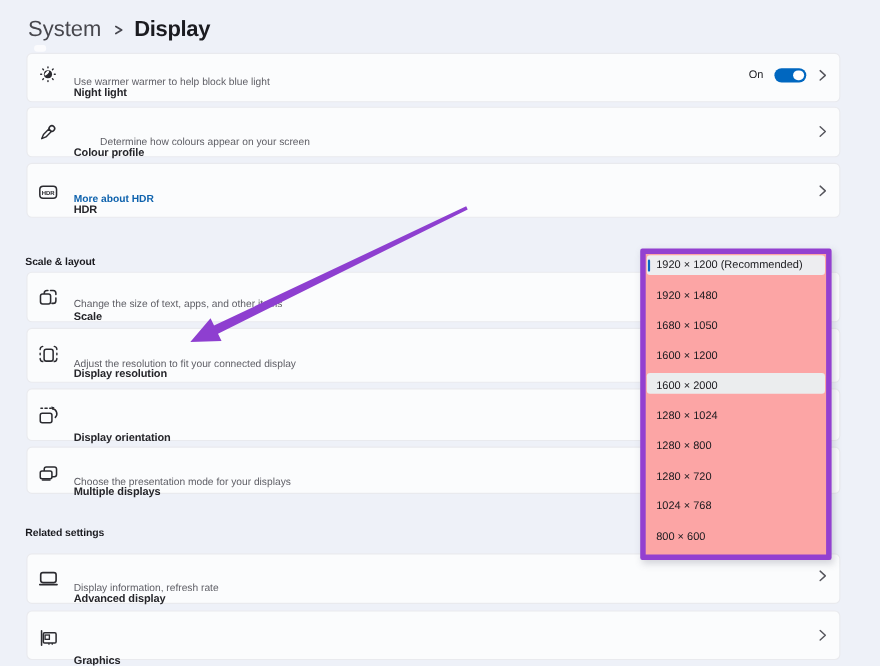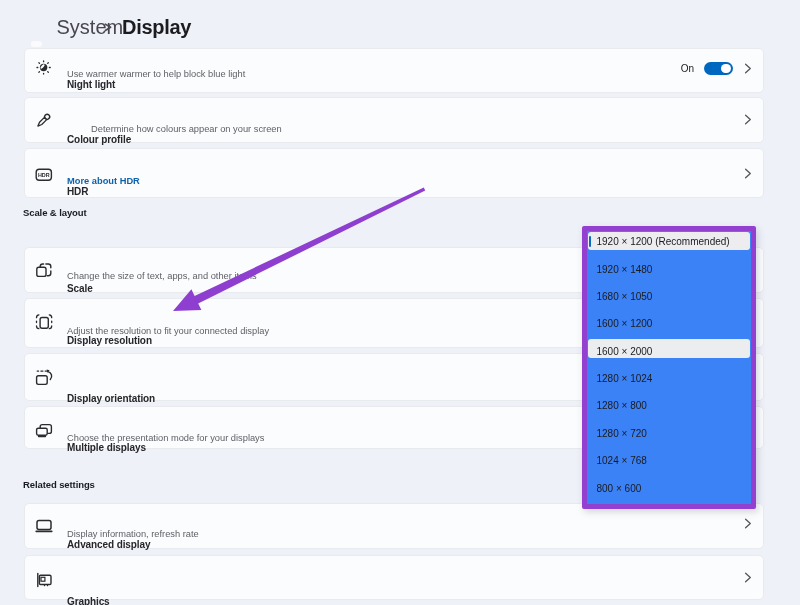--- a/index.html
+++ b/index.html
@@ -10,21 +10,21 @@
   .sub{position:absolute;left:67px;font-size:9.3px;color:#5f5f66;line-height:1;white-space:nowrap;}
   .sect{position:absolute;left:23px;font-size:9.5px;letter-spacing:-0.1px;font-weight:bold;color:#1b1b20;line-height:1;white-space:nowrap;}
   .chev{position:absolute;}
   .ico{position:absolute;}
   .ditem{position:absolute;left:1px;width:162.8px;border-radius:3px;}
   .dtext{position:absolute;left:10px;font-size:10px;color:#1b1b1f;line-height:1;white-space:nowrap;}
 </style>
 </head>
 <body>
 
-<div class="abs" style="left:25.5px;top:17px;font-size:20px;color:#47474d;line-height:1;margin-left:31px;">System</div>
+<div class="abs" style="left:25.5px;top:17px;font-size:20px;color:#47474d;line-height:1;">System</div>
 <svg class="abs" style="left:103.8px;top:22.6px;" width="9" height="9" viewBox="0 0 9 9">
     <path d="M1.3 1.1 L6.6 4.3 L1.3 7.5" fill="none" stroke="#4a4a52" stroke-width="1.6" stroke-linecap="round" stroke-linejoin="round"></path>
   </svg>
 <div class="abs" style="left:122px;top:17px;font-size:20px;font-weight:bold;color:#1b1b20;line-height:1;letter-spacing:-0.3px;">Display</div>
 
 <div class="abs" style="left:30.5px;top:41px;width:11px;height:5.5px;background:rgba(253,253,254,0.85);border-radius:3px;"></div>
 
 <div class="card" style="top:48.3px;height:44.7px;"></div>
 <div class="title" style="top:57.7px;">Night light</div>
 <div class="sub" style="top:69.5px;">Use warmer warmer to help block blue light</div>
@@ -33,21 +33,21 @@
 <div class="abs" style="left:721px;top:63.8px;width:9.5px;height:9.5px;background:#ffffff;border-radius:50%;"></div>
 
 <div class="card" style="top:96.5px;height:46.3px;"></div>
 <div class="title" style="top:112.7px;">Colour profile</div>
 <div class="sub" style="top:125px;padding-left:24px;">Determine how colours appear on your screen</div>
 
 <div class="card" style="top:148.3px;height:50px;"></div>
 <div class="title" style="top:164.5px;">HDR</div>
 <div class="sub" style="top:176.5px;font-weight:bold;color:#0e62ad;font-size:9.3px;">More about HDR</div>
 
-<div class="sect" style="top:208px;">Scale &amp; layout</div>
+<div class="sect" style="top:234px;">Scale &amp; layout</div>
 
 <div class="card" style="top:247.4px;height:46px;"></div>
 <div class="title" style="top:261.6px;">Scale</div>
 <div class="sub" style="top:272.4px;">Change the size of text, apps, and other items</div>
 
 <div class="card" style="top:298px;height:49.5px;"></div>
 <div class="title" style="top:313.8px;">Display resolution</div>
 <div class="sub" style="top:326.8px;">Adjust the resolution to fit your connected display</div>
 
 <div class="card" style="top:352.5px;height:48.5px;"></div>
@@ -136,21 +136,21 @@
 <svg class="ico" style="left:34px;top:570px;" width="20" height="20" viewBox="0 0 20 20">
   <line x1="3.8" y1="3.4" x2="3.8" y2="16.6" stroke="#2b2b30" stroke-width="1.4" stroke-linecap="round"></line>
   <rect x="5.4" y="5.3" width="11.6" height="9.2" rx="1.2" fill="none" stroke="#2b2b30" stroke-width="1.4"></rect>
   <rect x="7" y="7.3" width="3.9" height="3.9" fill="none" stroke="#2b2b30" stroke-width="1.2"></rect>
   <g stroke="#2b2b30" stroke-width="1.2">
     <line x1="10.5" y1="14.5" x2="10.5" y2="16.2"></line>
     <line x1="13.5" y1="14.5" x2="13.5" y2="16.2"></line>
   </g>
 </svg>
 
-<div class="abs" style="left:581.5px;top:226px;width:164.8px;height:273px;border:5px solid #9340d0;background:#3b82f6;box-shadow:2px 3px 7px rgba(100,100,120,0.25);border-radius:2px;">
+<div class="abs" style="left:581.5px;top:226px;width:164.8px;height:273px;border:5px solid #9340d0;background:#fca5a5;box-shadow:2px 3px 7px rgba(100,100,120,0.25);border-radius:2px;">
   <div class="ditem" style="top:1px;height:17.8px;background:#ededf0;"></div>
   <div class="ditem" style="top:108.1px;height:19.3px;background:#ebedee;"></div>
   <div class="abs" style="left:2.2px;top:5px;width:2.6px;height:11px;background:#0a67c2;border-radius:1.5px;"></div>
   <div class="dtext" style="top:6.3px;">1920 × 1200 (Recommended)</div>
   <div class="dtext" style="top:33.7px;">1920 × 1480</div>
   <div class="dtext" style="top:61px;">1680 × 1050</div>
   <div class="dtext" style="top:88.4px;">1600 × 1200</div>
   <div class="dtext" style="top:115.7px;">1600 × 2000</div>
   <div class="dtext" style="top:143.1px;">1280 × 1024</div>
   <div class="dtext" style="top:170.4px;">1280 × 800</div>

